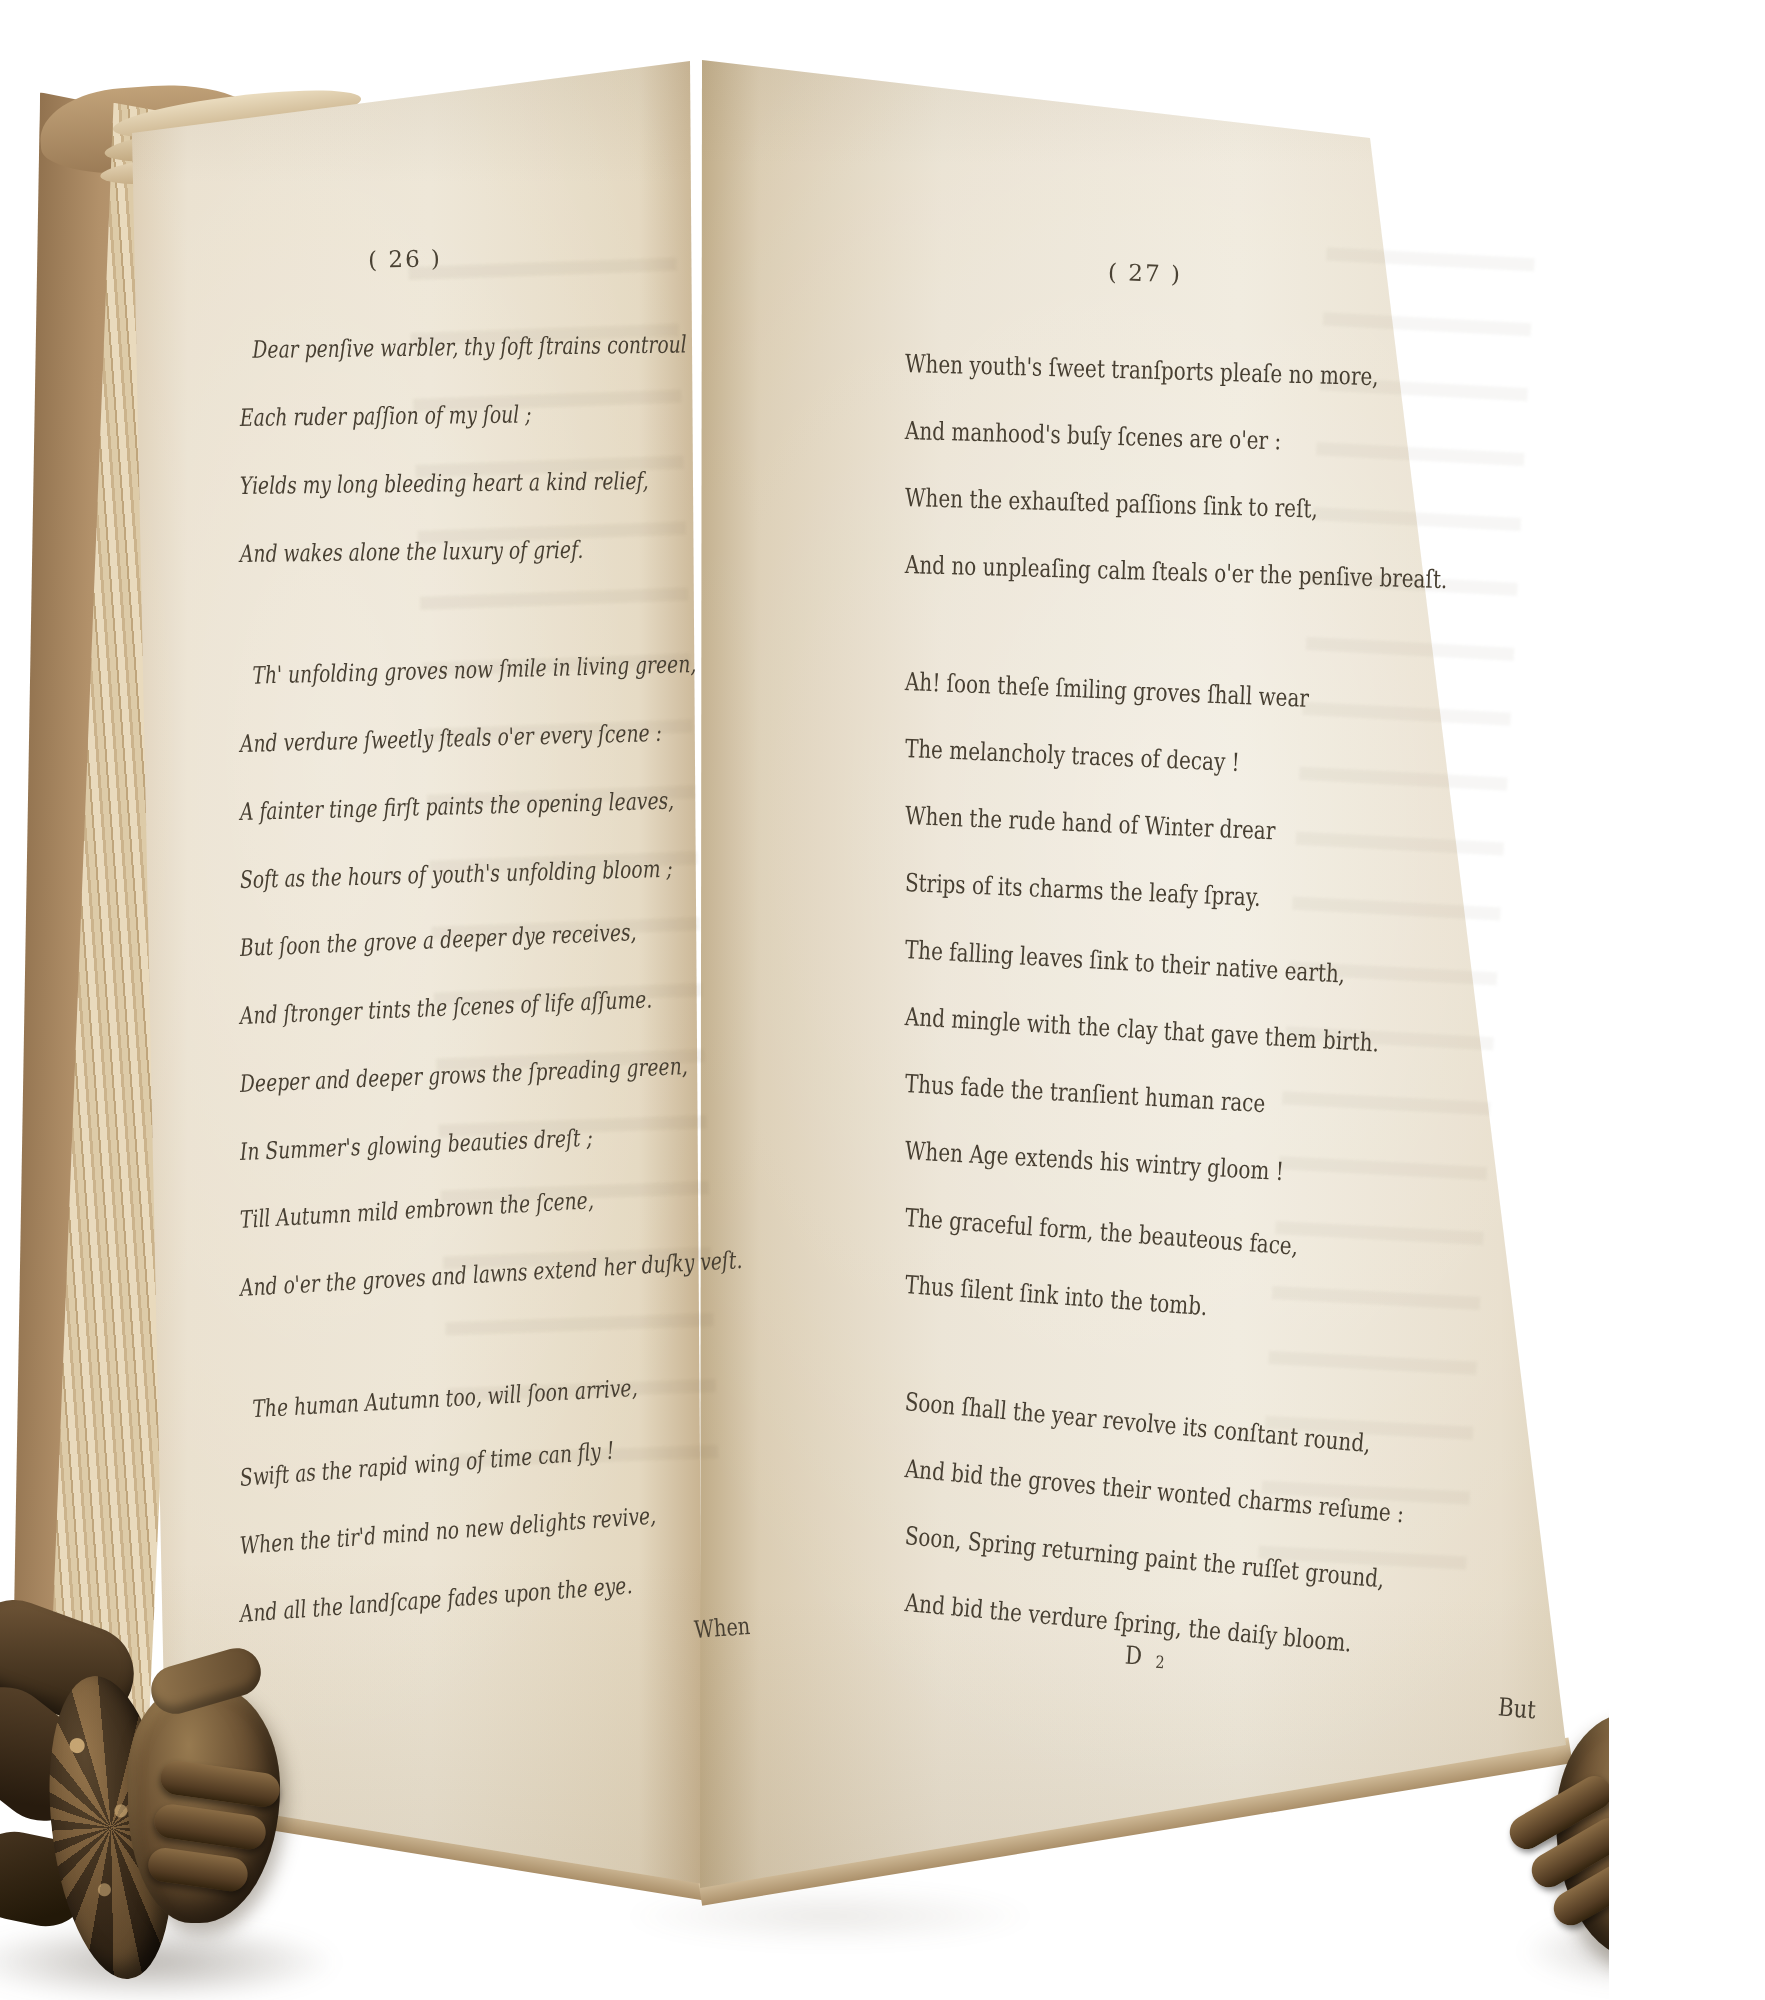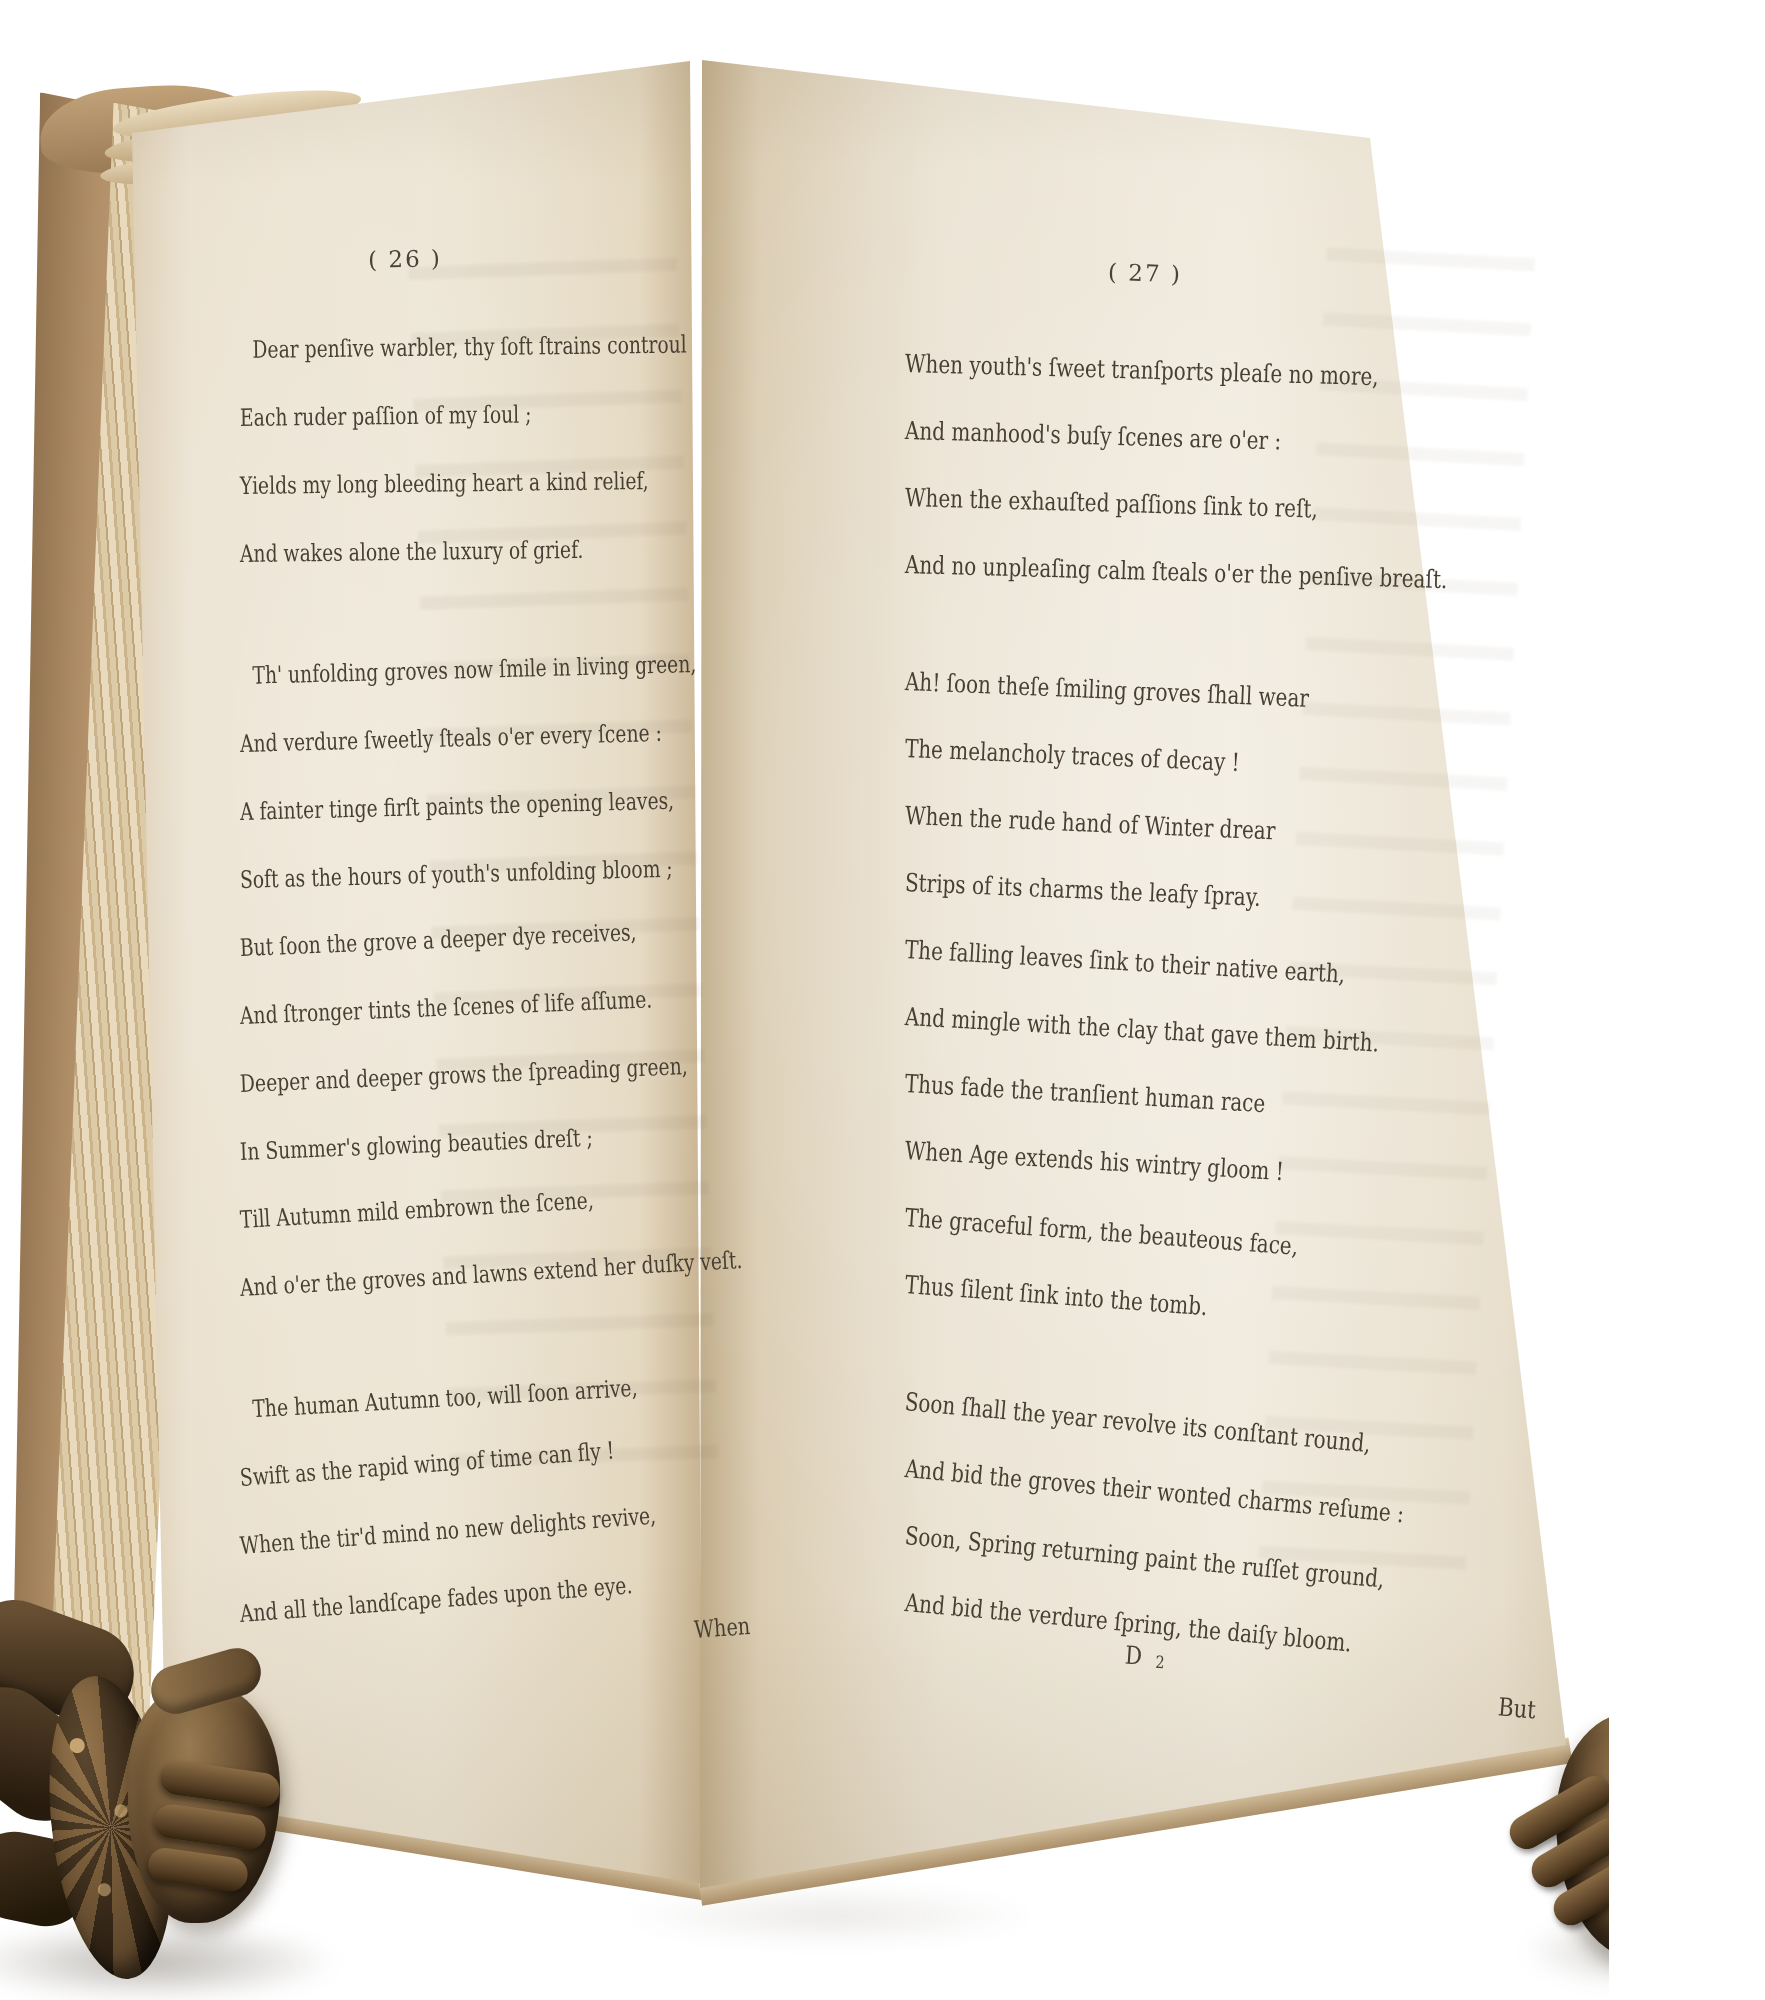--- a/index.html
+++ b/index.html
@@ -67,21 +67,21 @@
   
   .pageno{position:absolute;z-index:15;color:#4a4234;font-size:23px;letter-spacing:2px;text-align:center;}
   .pageno.p26{left:330px;top:246px;width:150px;transform:rotate(-1deg);}
   .pageno.p27{left:1075px;top:260px;width:140px;transform:rotate(2deg);}
 
   .lines{position:absolute;z-index:15;color:#473f32;}
   .lines .line{display:block;white-space:nowrap;transform-origin:left center;}
   .lines .line.gap{margin-top:54px;}
   .lines .line.ind{padding-left:16px;}
 
-  .leftlines{left:240px;top:316px;width:470px;font-size:24px;}
+  .leftlines{left:240px;top:316px;width:470px;font-size:24px;font-style:italic;}
   .leftlines .line{height:68px;line-height:68px;}
   .leftlines .line:nth-child(-n+4){transform:rotate(-0.7deg) scaleX(0.78);}
   .leftlines .line:nth-child(n+5):nth-child(-n+8){transform:rotate(-1.5deg) scaleX(0.78);}
   .leftlines .line:nth-child(n+9):nth-child(-n+12){transform:rotate(-2.3deg) scaleX(0.78);}
   .leftlines .line:nth-child(n+13):nth-child(-n+15){transform:rotate(-3.2deg) scaleX(0.78);}
   .leftlines .line:nth-child(n+16){transform:rotate(-4.2deg) scaleX(0.78);}
 
   .rightlines{left:905px;top:330px;width:520px;font-size:25px;}
   .rightlines .line{height:67px;line-height:67px;}
   .rightlines .line.gap{margin-top:50px;}

